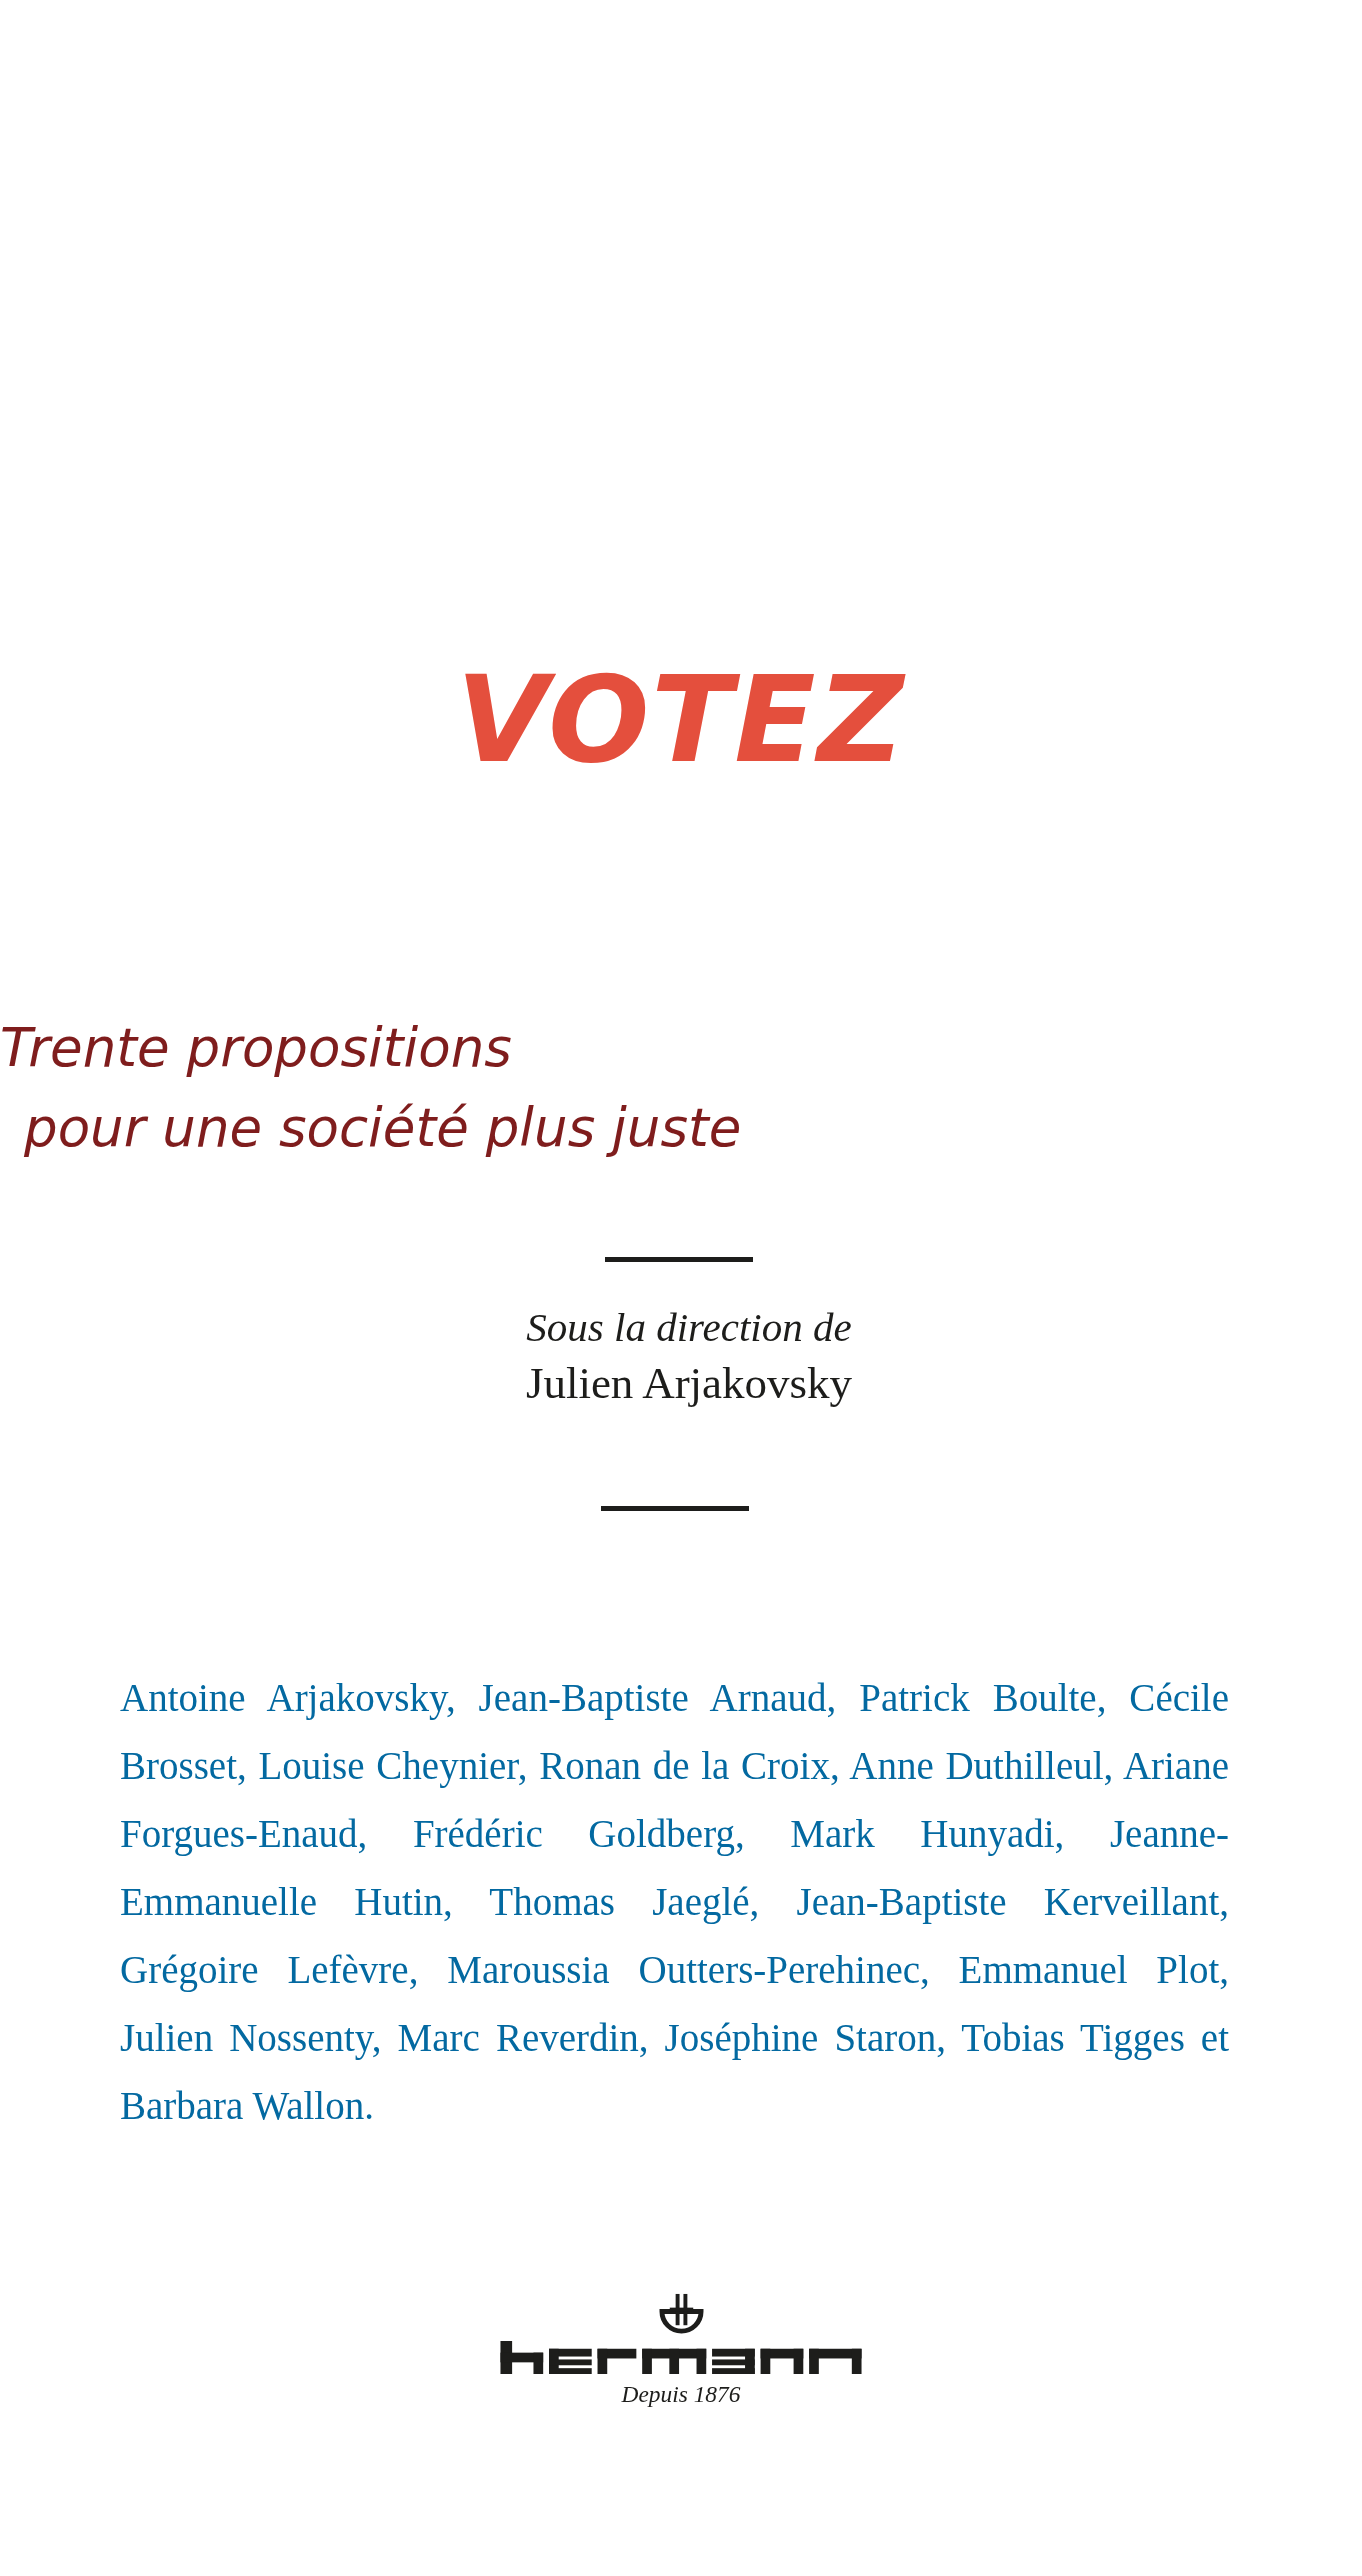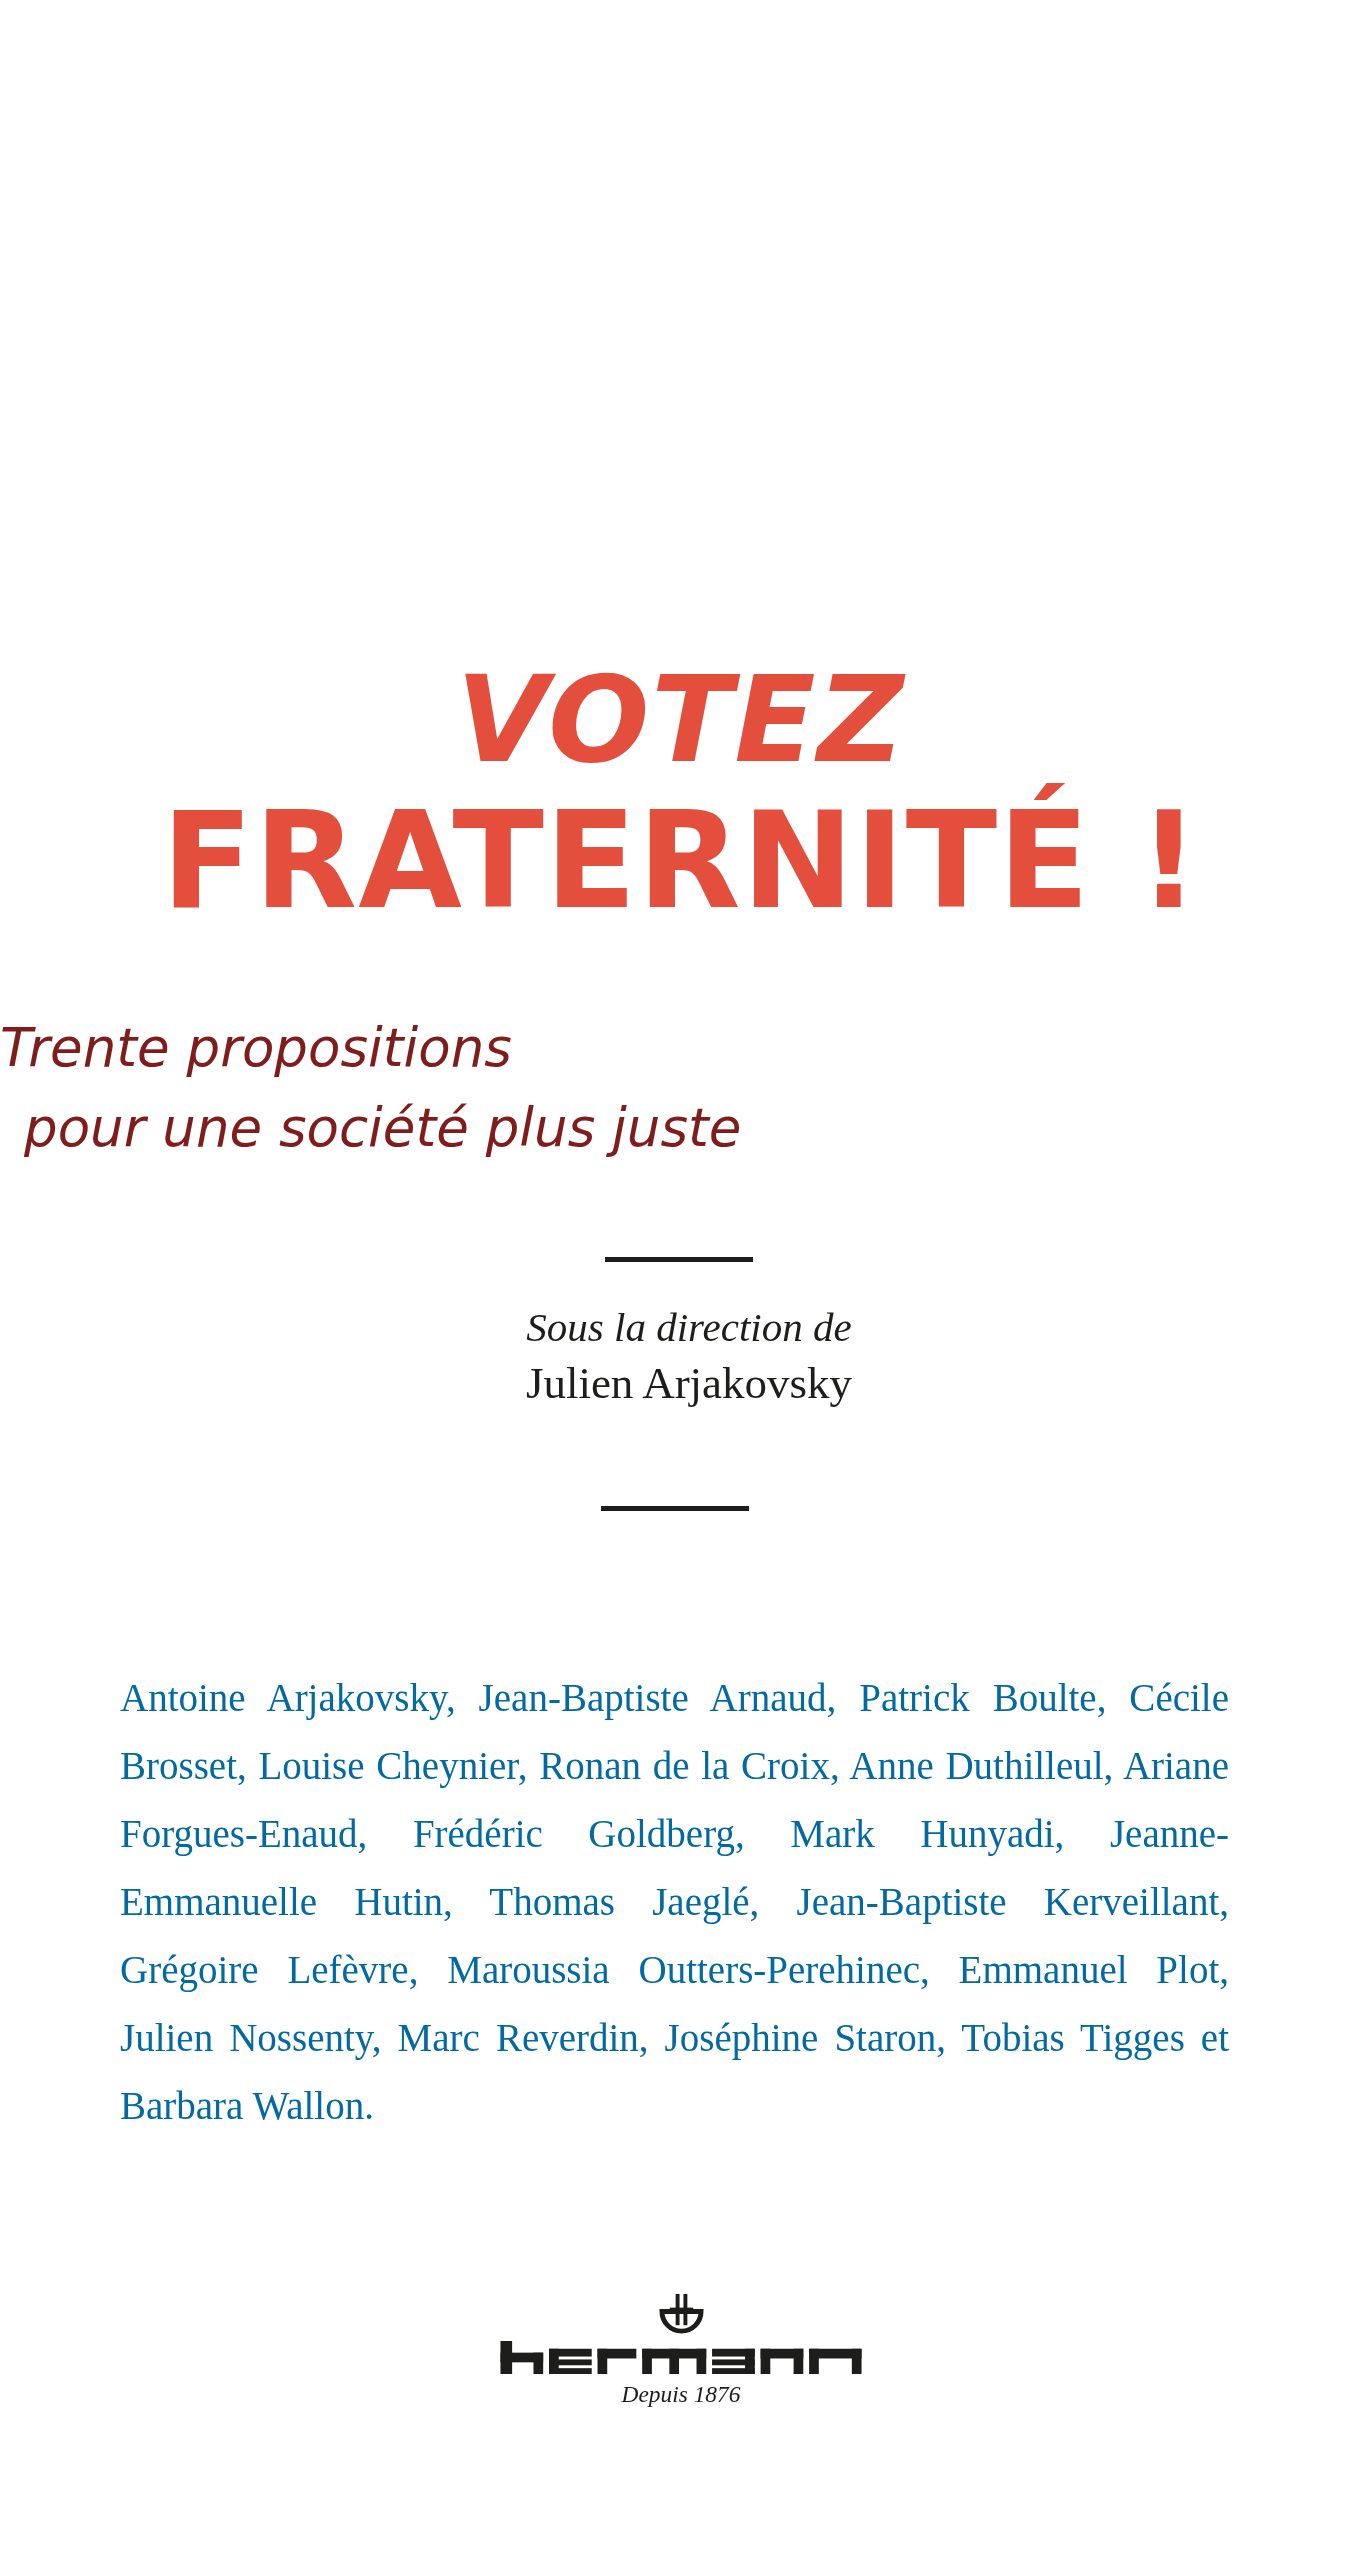--- a/index.html
+++ b/index.html
@@ -49,21 +49,20 @@
     font-family: "Liberation Serif", "DejaVu Serif", serif; font-style: italic;
     font-size: 23.4px; line-height: 29px; color: #1d1d1b;
   }
 </style>
 </head>
 <body>
 
 <div class="page">
 
   <h1 class="title title-1">VOTEZ</h1>
-  <h1 class="title title-2">FRATERNITÉ !</h1>
 
   <p class="subtitle subtitle-1">Trente propositions</p>
   <p class="subtitle subtitle-2">pour une société plus juste</p>
 
   <div class="rule rule-top"></div>
 
   <p class="editors editors-intro">Sous la direction de</p>
   <p class="editors editors-name-1">Julien Arjakovsky</p>
 
   <div class="rule rule-bottom"></div>

